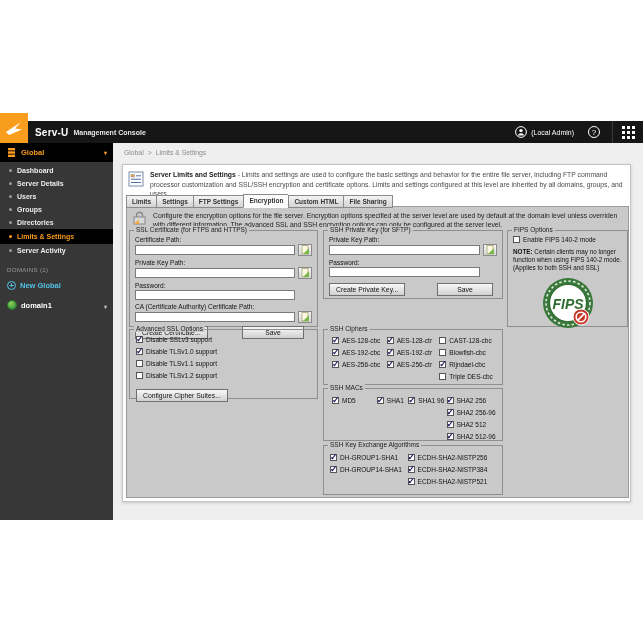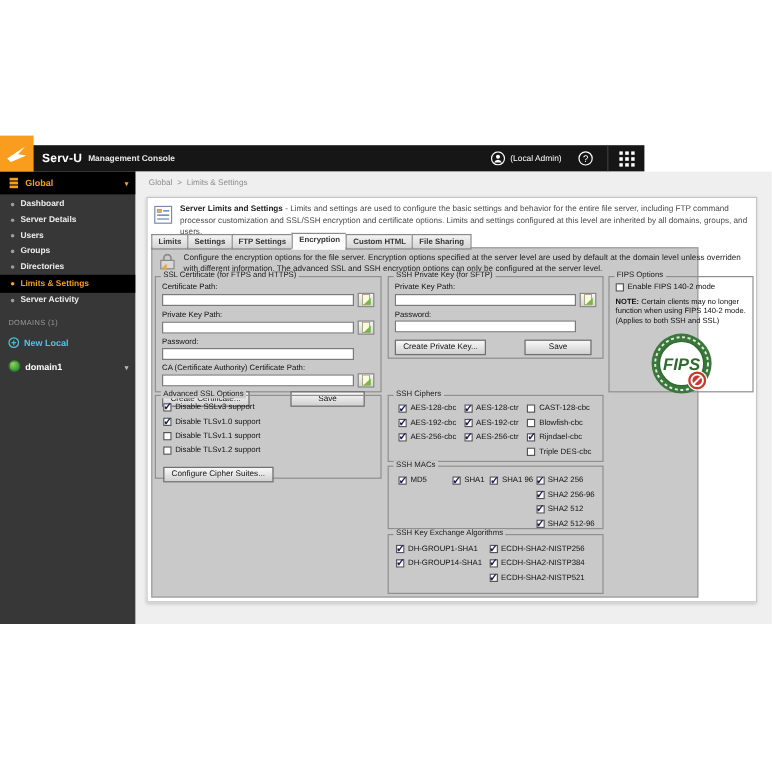--- a/index.html
+++ b/index.html
@@ -1,21 +1,21 @@
 <!DOCTYPE html>
 <html><head>
 <meta charset="utf-8">
 <style>
   *{margin:0;padding:0;box-sizing:border-box;}
   html,body{width:643px;height:643px;background:#fff;font-family:"Liberation Sans",sans-serif;}
   body{position:relative;overflow:hidden;}
   .app{position:absolute;left:0;top:121px;width:643px;height:399px;}
 
   
-  .topbar{position:absolute;left:0;top:0;width:537px;height:22px;background:#161616;display:flex;align-items:center;}
+  .topbar{position:absolute;left:0;top:0;width:643px;height:22px;background:#161616;display:flex;align-items:center;}
   .logo{position:absolute;left:0;top:-8px;width:28px;height:30px;background:#f99d1e;display:flex;align-items:center;justify-content:center;z-index:3;}
   .brand{color:#fff;font-size:10px;font-weight:bold;margin-left:35px;letter-spacing:.2px;}
   .brand-sub{color:#e8e8e8;font-size:7px;font-weight:bold;margin-left:5px;}
   .topbar-right{margin-left:auto;display:flex;align-items:center;height:100%;}
   .tb-user{display:flex;align-items:center;gap:4px;color:#fff;font-size:7px;margin-right:14px;}
   .tb-help{width:12px;height:12px;border:1px solid #fff;border-radius:50%;color:#fff;font-size:8px;display:flex;align-items:center;justify-content:center;margin-right:12px;}
   .tb-sep{width:1px;height:22px;background:#3c3c3c;}
   .tb-grid{width:30px;height:22px;display:flex;align-items:center;justify-content:center;}
 
   
@@ -42,21 +42,21 @@
   .panel{position:absolute;left:9px;top:21px;width:509px;height:338px;background:#fff;border:1px solid #c5c5c5;box-shadow:0 1px 3px rgba(0,0,0,.18);}
   .panel-head{position:absolute;left:5px;top:5px;right:5px;display:flex;gap:6px;align-items:flex-start;}
   .panel-title-text{font-size:6.8px;color:#4a4a4a;line-height:1.4;}
   .panel-title-text b{color:#222;}
 
   .tabs{position:absolute;left:3px;top:29px;display:flex;align-items:flex-end;z-index:2;}
   .tab{font-size:6.5px;font-weight:bold;color:#333;padding:2px 5px 2px 5px;border:1px solid #8a8a8a;border-right:none;background:linear-gradient(#f4f4f4,#d3d3d3);cursor:default;}
   .tab:last-child{border-right:1px solid #8a8a8a;}
   .tab.active{background:#fcfcfc;padding-bottom:3px;border-bottom:1px solid #fcfcfc;}
 
-  .tabcontent{position:absolute;left:3px;top:41px;width:456px;height:292px;background:#c9c9c9;border:1px solid #9b9b9b;padding-left:32px;}
+  .tabcontent{position:absolute;left:3px;top:41px;width:503px;height:292px;background:#c9c9c9;border:1px solid #9b9b9b;padding-left:32px;}
   .tab-intro{position:absolute;left:5px;top:4px;display:flex;gap:6px;}
   .tab-intro-text{width:474px;font-size:6.8px;color:#222;line-height:1.35;}
 
   
   .fs{position:absolute;border:1px solid #8f8f8f;}
   .lg{position:absolute;top:-5px;left:4px;background:#c9c9c9;font-size:6.5px;color:#1a1a1a;padding:0 2px;white-space:nowrap;}
   .flabel{font-size:6.5px;color:#111;margin:3px 0 1px 0;}
   .inrow{display:flex;align-items:center;gap:3px;}
   .txt{height:10px;border:1px solid #7a7a7a;background:#fff;flex:1;font-size:7px;padding:0 2px;font-family:"Liberation Sans",sans-serif;}
   .browse{width:14px;height:12px;border:1px solid #8a8a8a;background:linear-gradient(#f6f6f6,#d6d6d6);display:flex;align-items:center;justify-content:center;flex:none;cursor:pointer;}
@@ -151,21 +151,21 @@
           <span>Limits &amp; Settings</span>
         </div>
       <div class="side-item">
           <span class="bullet"></span>
           <span>Server Activity</span>
         </div>
     </div>
     <div class="domains-hdr">DOMAINS (1)</div>
     <div class="new-domain">
       <span class="nd-plus">+</span>
-      <span>New Local</span>
+      <span>New Global</span>
     </div>
     <div class="domain-row">
       <span class="globe"></span>
       <span>domain1</span>
       <span class="caret">▾</span>
     </div>
   </div>
 
   <div class="main">
     <div class="breadcrumb">

